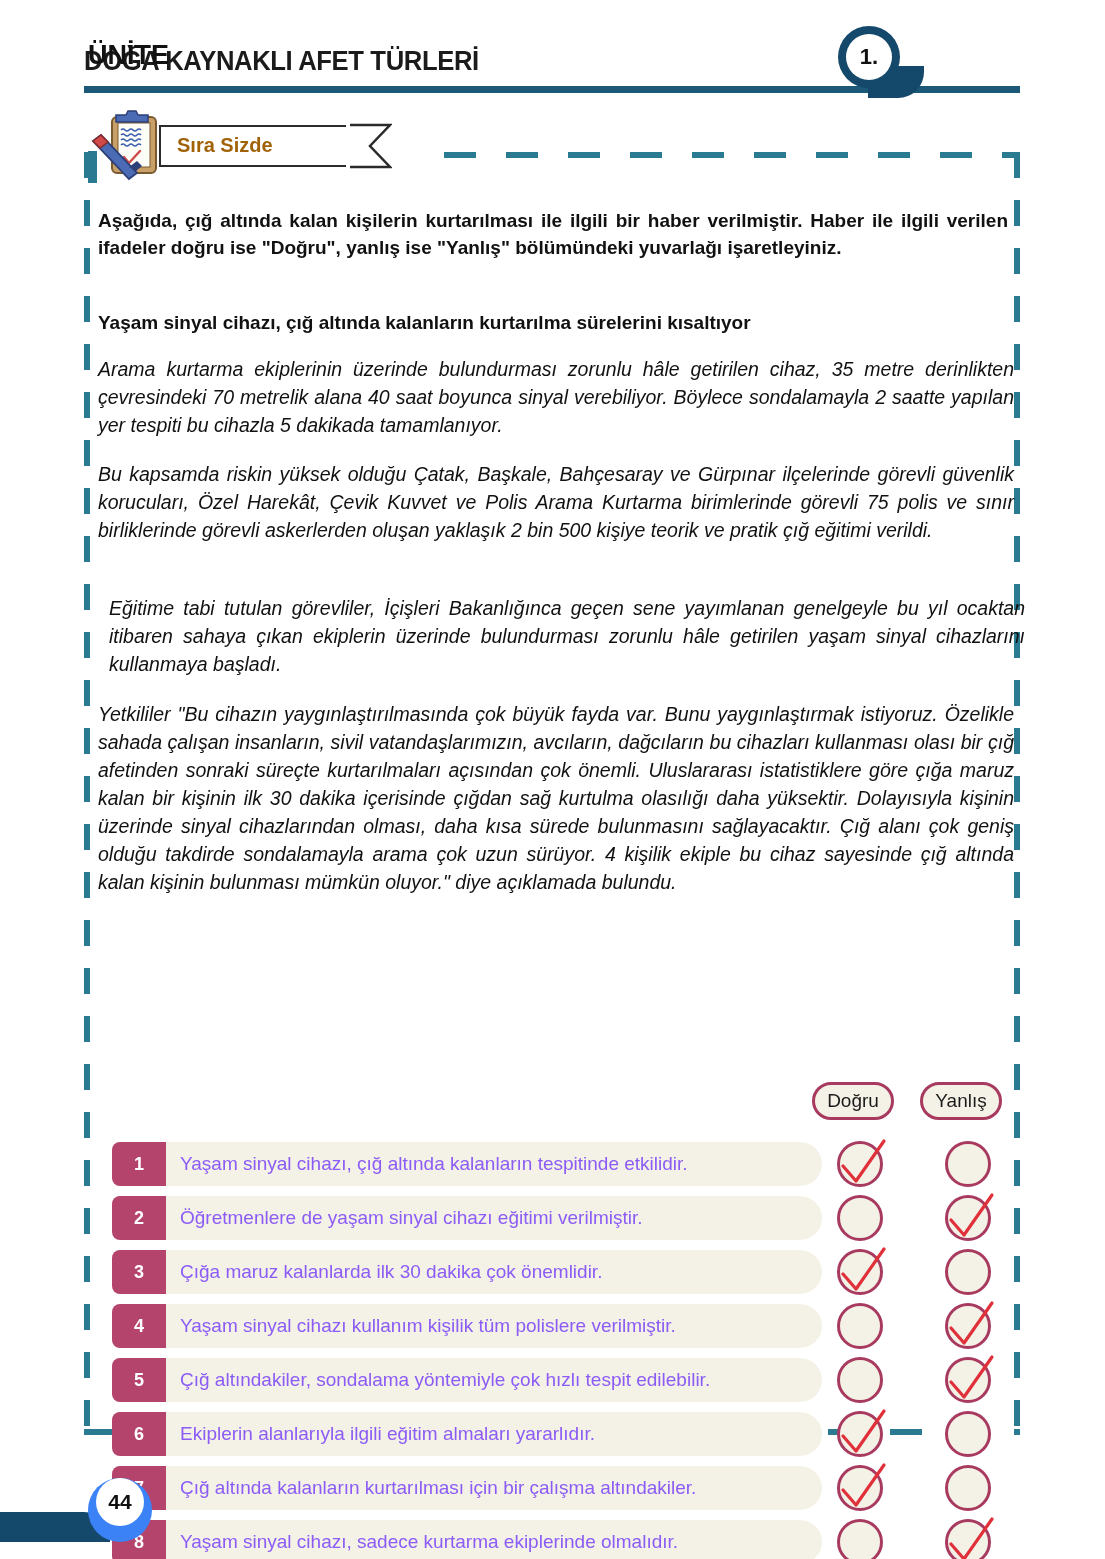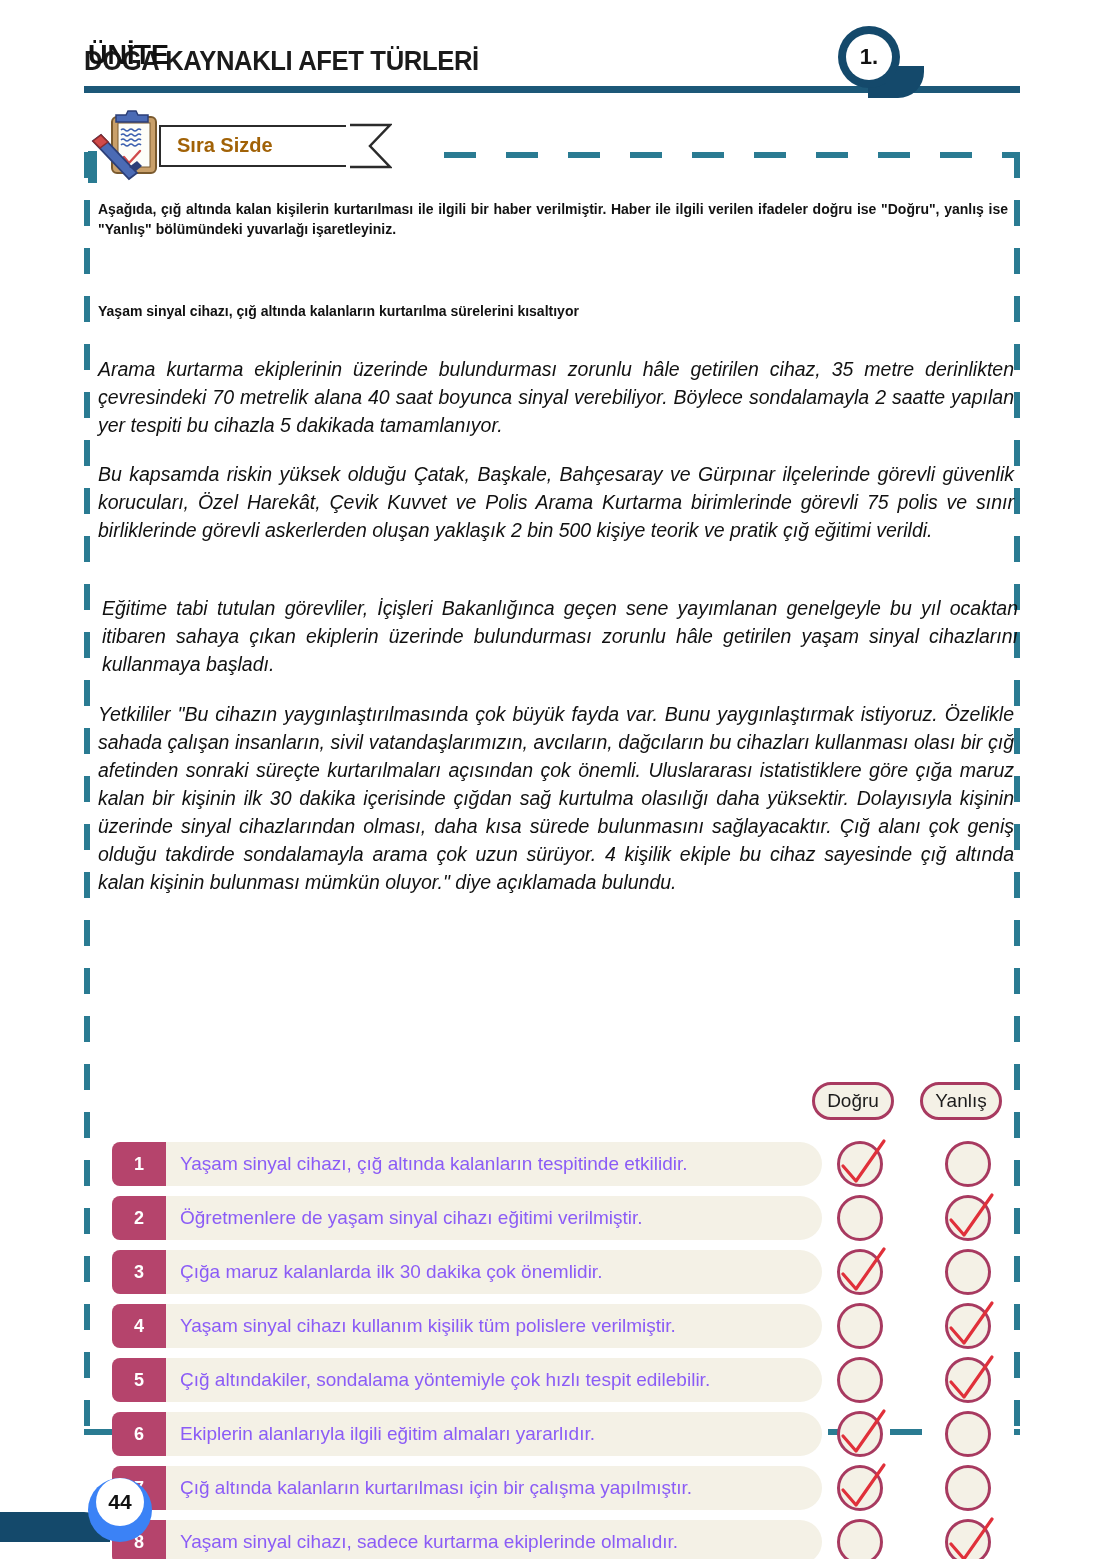--- a/index.html
+++ b/index.html
@@ -75,22 +75,22 @@
   }
   .ribbon-label {
     position: absolute; left: 93px; top: 27px;
     font-size: 20px; font-weight: bold; color: #a16207; white-space: nowrap;
   }
   .clipboard { position: absolute; left: 0px; top: 0px; width: 90px; height: 80px; }
 
   
   .content { position: absolute; left: 98px; top: 152px; width: 920px; }
   .p-bold {
-    font-size: 14px; font-weight: bold; color: #111;
-    line-height: 1.42; text-align: justify; text-justify: inter-word;
+    font-size: 19px; font-weight: bold; color: #111;
+    line-height: 1.42; text-align: justify; text-justify: inter-word; margin-top: 8px;
   }
   .p-ital {
     font-size: 19.5px; font-style: italic; color: #111;
     line-height: 1.44; text-align: justify; text-justify: inter-word;
   }
 
   
   .ans-head { position: absolute; top: 930px; left: 0; width: 920px; height: 40px; }
   .pill {
     position: absolute; top: 0; width: 82px; height: 38px;
@@ -201,21 +201,21 @@
   <div class="content">
 
     <div class="p-bold" style="position:absolute; top:48px; left:0; width:910px;">Aşağıda, çığ altında kalan kişilerin kurtarılması ile ilgili  bir haber verilmiştir. Haber ile ilgili verilen ifadeler doğru ise "Doğru", yanlış ise "Yanlış" bölümündeki yuvarlağı işaretleyiniz.</div>
 
     <div class="p-bold" style="position:absolute; top:150px; left:0; width:910px;">Yaşam sinyal cihazı, çığ altında kalanların kurtarılma sürelerini kısaltıyor</div>
 
     <div class="p-ital" style="position:absolute; top:203px; left:0; width:916px;">Arama kurtarma ekiplerinin üzerinde bulundurması zorunlu hâle getirilen cihaz, 35 metre derinlikten çevresindeki 70 metrelik alana 40 saat boyunca sinyal verebiliyor. Böylece sondalamayla 2 saatte yapılan yer tespiti bu cihazla 5 dakikada tamamlanıyor.</div>
 
     <div class="p-ital" style="position:absolute; top:308px; left:0; width:916px;">Bu kapsamda riskin yüksek olduğu Çatak, Başkale, Bahçesaray ve Gürpınar ilçelerinde görevli güvenlik korucuları, Özel Harekât, Çevik Kuvvet ve Polis Arama Kurtarma birimlerinde görevli 75 polis ve sınır birliklerinde görevli askerlerden oluşan yaklaşık 2 bin 500 kişiye teorik ve pratik çığ eğitimi verildi.</div>
 
-    <div class="p-ital" style="position:absolute; top:442px; left:4px; width:916px;">Eğitime tabi tutulan görevliler, İçişleri Bakanlığınca geçen sene yayımlanan genelgeyle bu yıl ocaktan itibaren sahaya çıkan ekiplerin üzerinde bulundurması zorunlu hâle getirilen yaşam sinyal cihazlarını kullanmaya başladı.</div>
+    <div class="p-ital" style="position:absolute; top:442px; left:11px; width:916px;">Eğitime tabi tutulan görevliler, İçişleri Bakanlığınca geçen sene yayımlanan genelgeyle bu yıl ocaktan itibaren sahaya çıkan ekiplerin üzerinde bulundurması zorunlu hâle getirilen yaşam sinyal cihazlarını kullanmaya başladı.</div>
 
     <div class="p-ital" style="position:absolute; top:548px; left:0; width:916px;">Yetkililer "Bu cihazın yaygınlaştırılmasında çok büyük fayda var. Bunu yaygınlaştırmak istiyoruz. Özelikle sahada çalışan insanların, sivil vatandaşlarımızın, avcıların, dağcıların bu cihazları kullanması olası bir çığ afetinden sonraki süreçte kurtarılmaları açısından çok önemli. Uluslararası istatistiklere göre çığa maruz kalan bir kişinin ilk 30 dakika içerisinde çığdan sağ kurtulma olasılığı daha yüksektir. Dolayısıyla kişinin üzerinde sinyal cihazlarından olması, daha kısa sürede bulunmasını sağlayacaktır. Çığ alanı çok geniş olduğu takdirde sondalamayla arama çok uzun sürüyor. 4 kişilik ekiple bu cihaz sayesinde çığ altında kalan kişinin bulunması mümkün oluyor." diye açıklamada bulundu.</div>
 
     <div class="ans-head">
       <div class="pill dogru">Doğru</div>
       <div class="pill yanlis">Yanlış</div>
     </div>
 
     <div class="rows" id="rows">
         <div class="qrow">
@@ -304,21 +304,21 @@
               <path d="M9 31 L22 46 L50 6" stroke="#e0303a" stroke-width="3.2" fill="none" stroke-linecap="round" stroke-linejoin="round"></path>
             </svg>
           </div>
           <div class="opt y">
             <div class="circ"></div>
           </div>
         </div>
         <div class="qrow">
           <div class="qbar">
             <div class="qnum">7</div>
-            <div class="qtext">Çığ altında kalanların kurtarılması için bir çalışma yapılmıştır.</div>
+            <div class="qtext">Çığ altında kalanların kurtarılması için bir çalışma altındakiler.</div>
           </div>
           <div class="opt d">
             <div class="circ"></div>
             <svg class="tick" viewBox="0 0 56 56">
               <path d="M9 31 L22 46 L50 6" stroke="#e0303a" stroke-width="3.2" fill="none" stroke-linecap="round" stroke-linejoin="round"></path>
             </svg>
           </div>
           <div class="opt y">
             <div class="circ"></div>
           </div>

